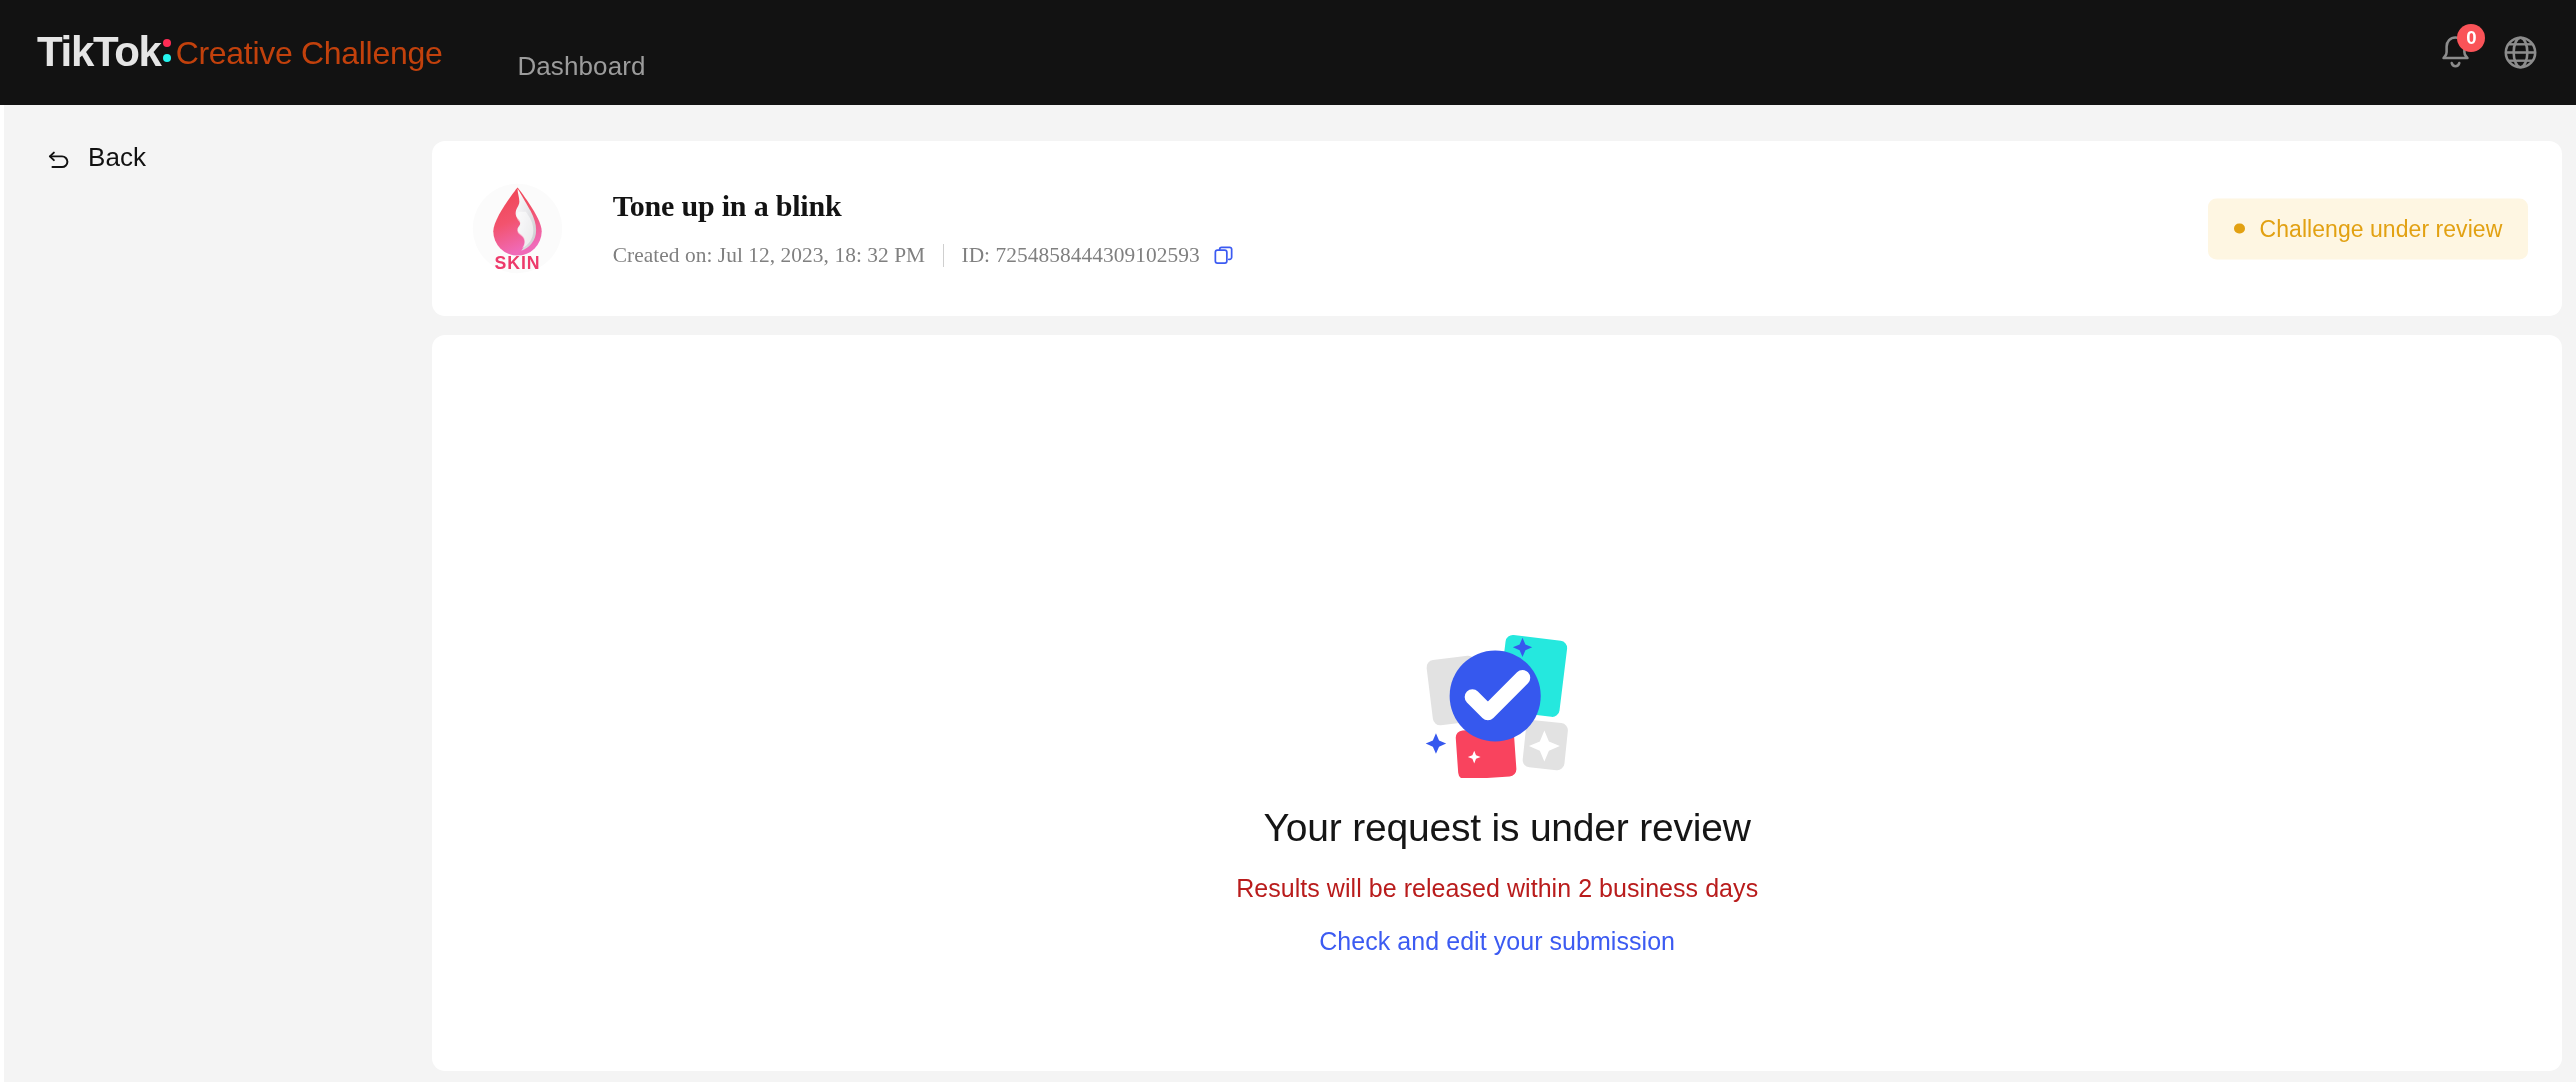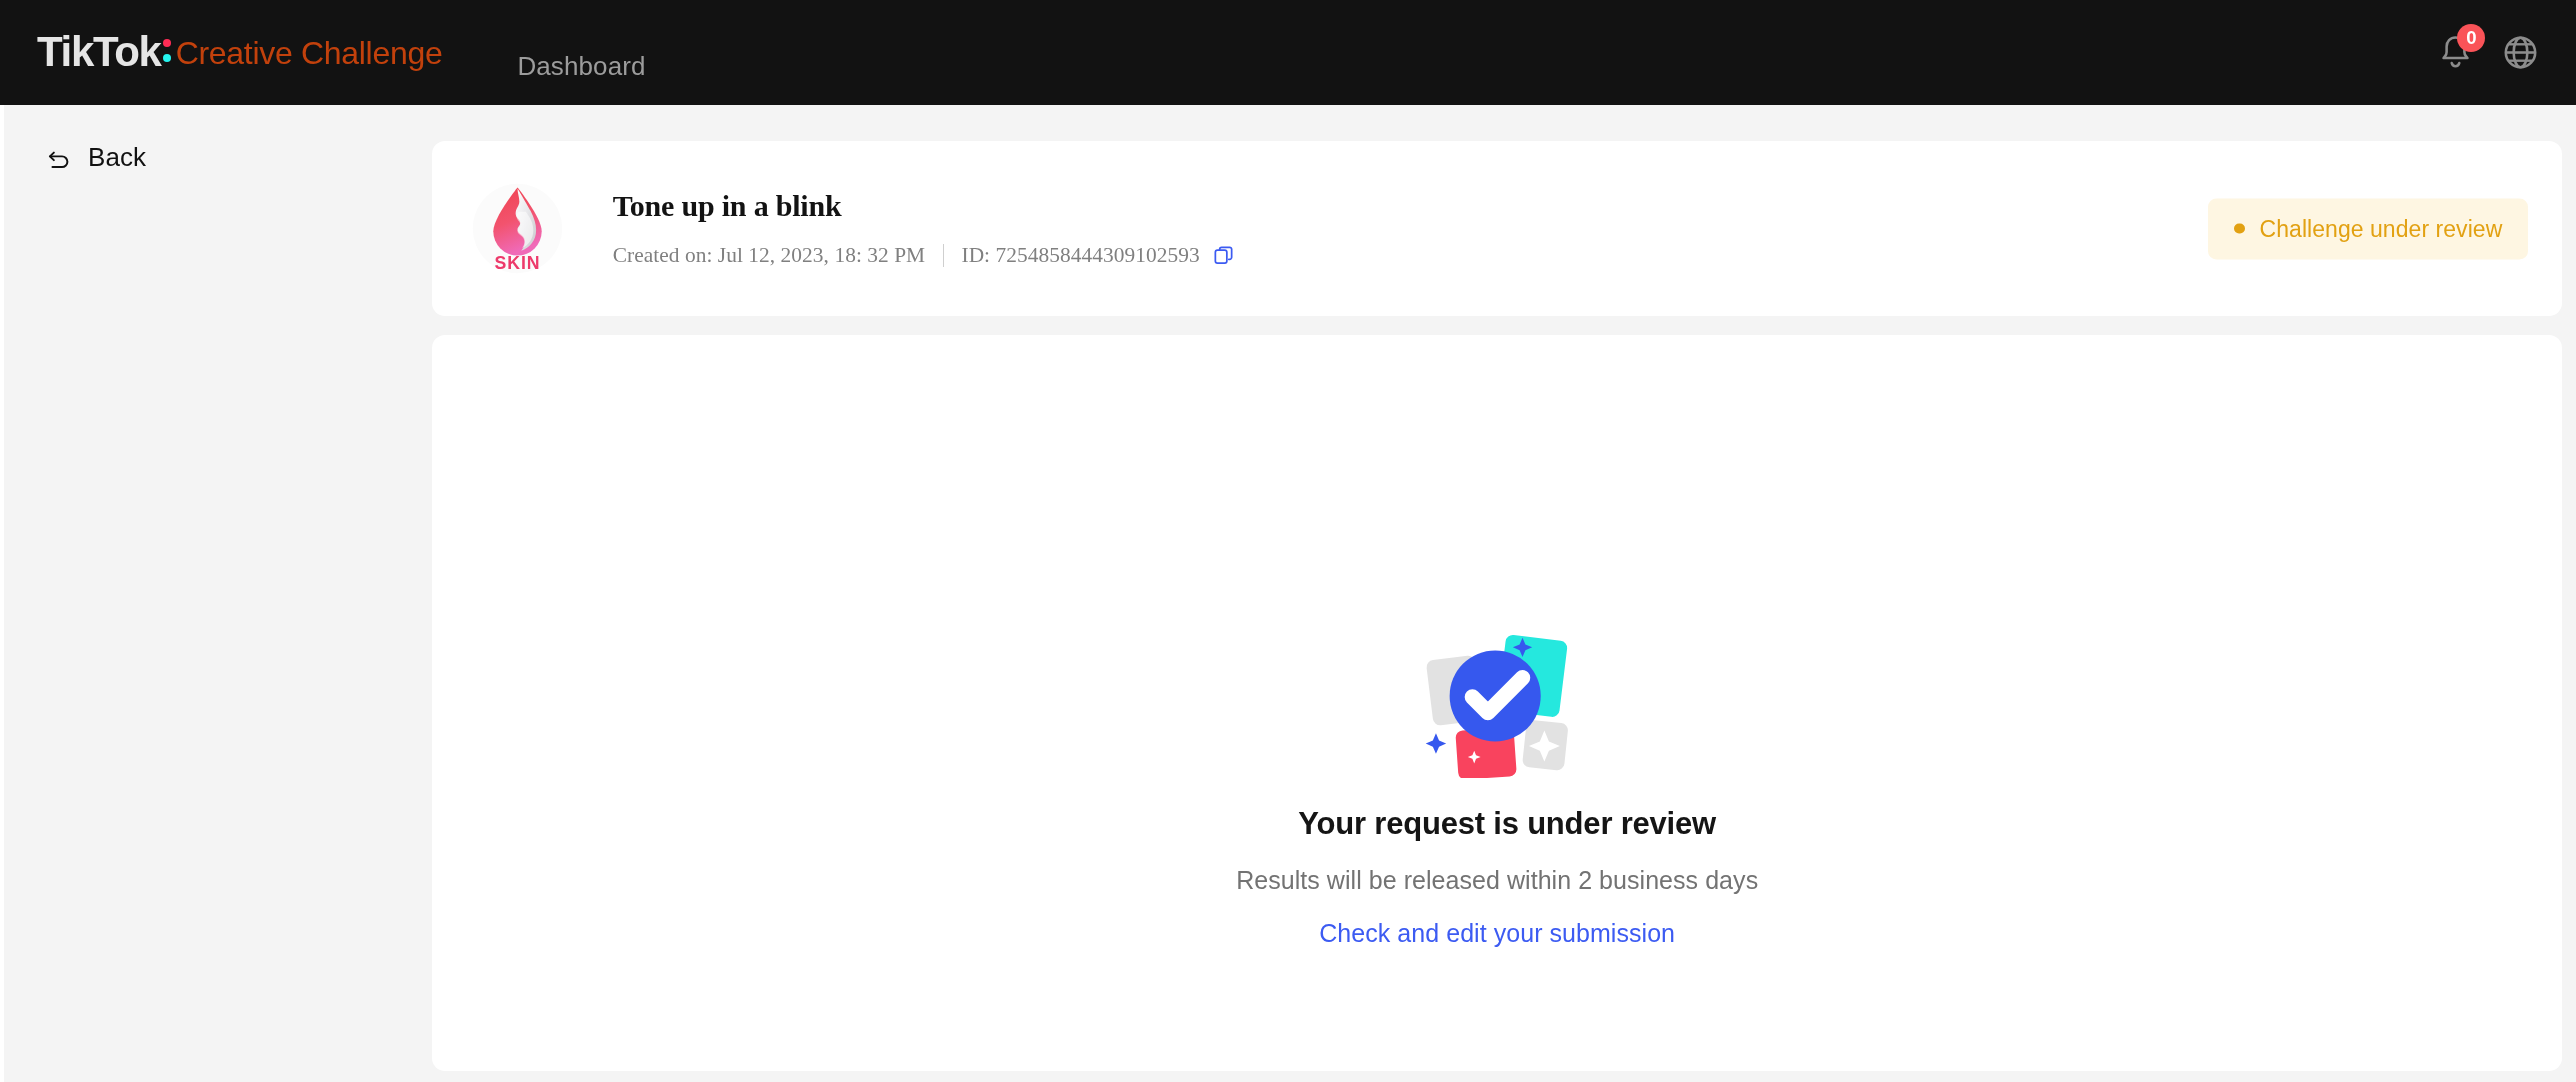--- a/index.html
+++ b/index.html
@@ -259,30 +259,30 @@
     position: absolute;
     left: 0; right: 0;
     top: 279px;
     display: flex;
     flex-direction: column;
     align-items: center;
   }
   .illus { width: 164px; height: 164px; }
   .empty-title {
     margin-top: 28px;
-    font-size: 31px;
-    font-weight: bold;
+    font-size: 39px;
+    font-weight: normal;
     color: #151515;
     letter-spacing: -0.2px;
     margin-left: 20px;
   }
   .empty-sub {
     margin-top: 24px;
     font-size: 25px;
-    color: #737373;
+    color: #b91c1c;
     letter-spacing: 0.05px;
   }
   .empty-link {
     margin-top: 24px;
     font-size: 25px;
     color: #3C5BF2;
     cursor: pointer;
     letter-spacing: 0.05px;
   }
 </style>

